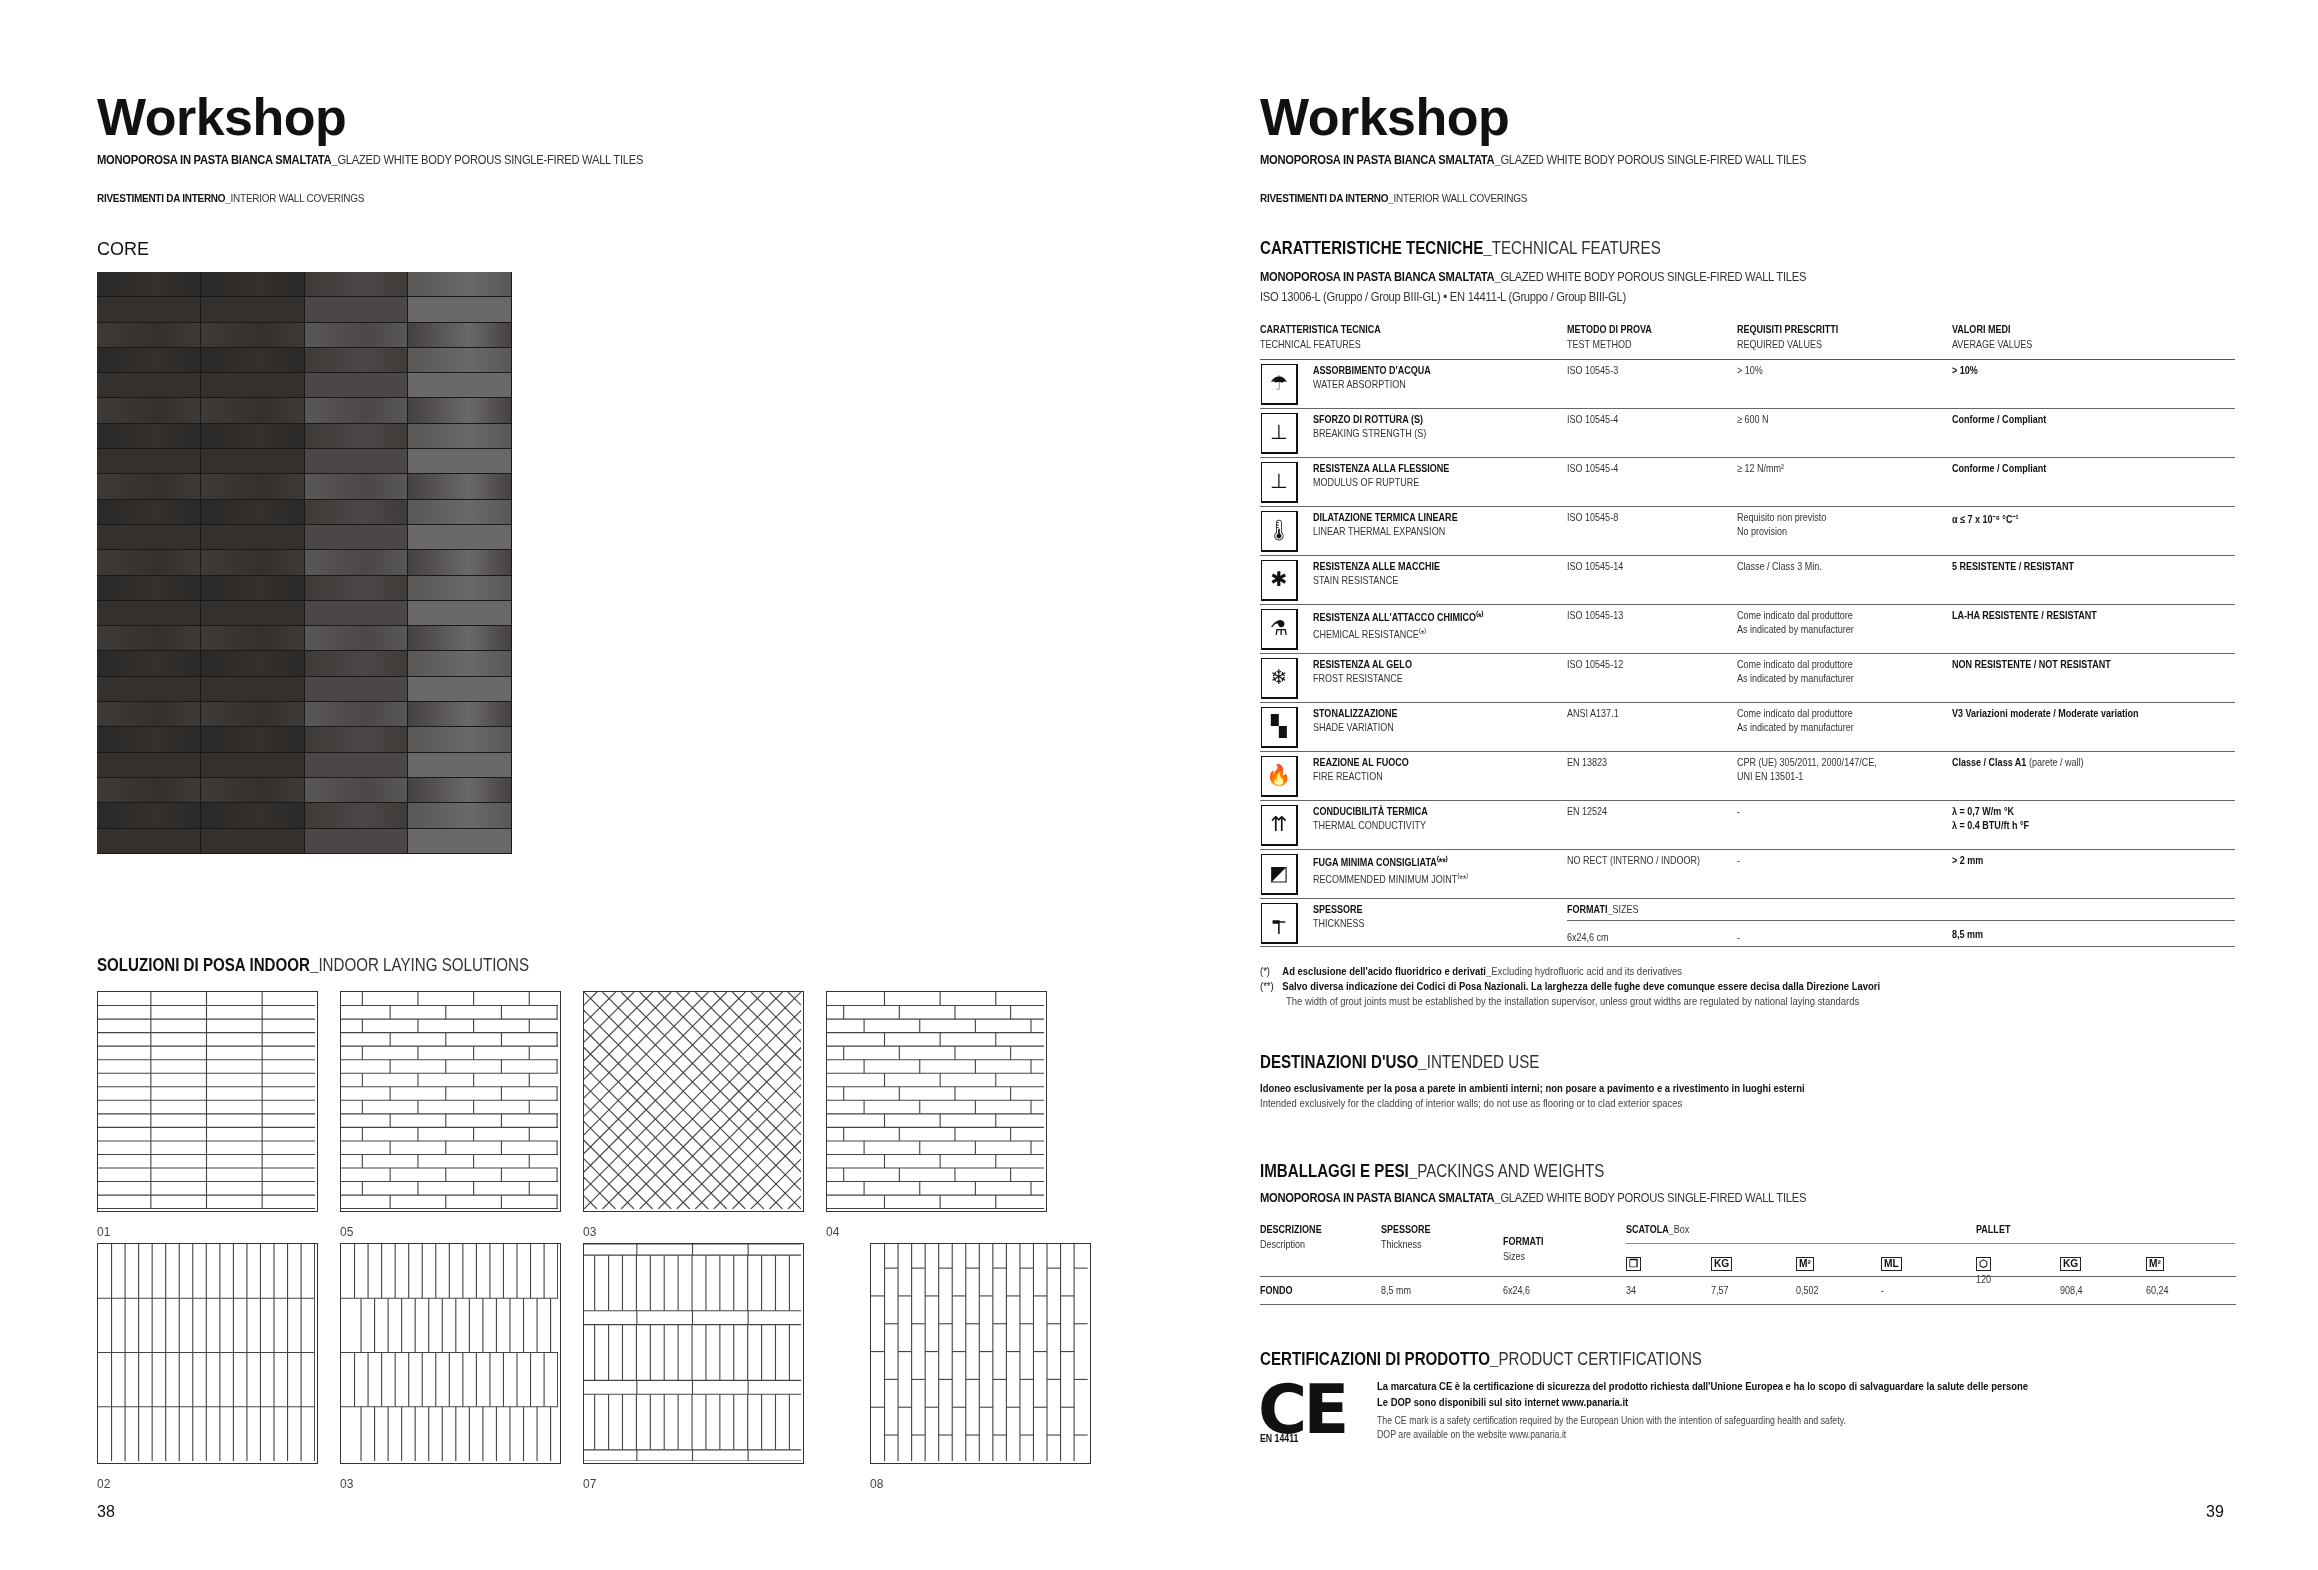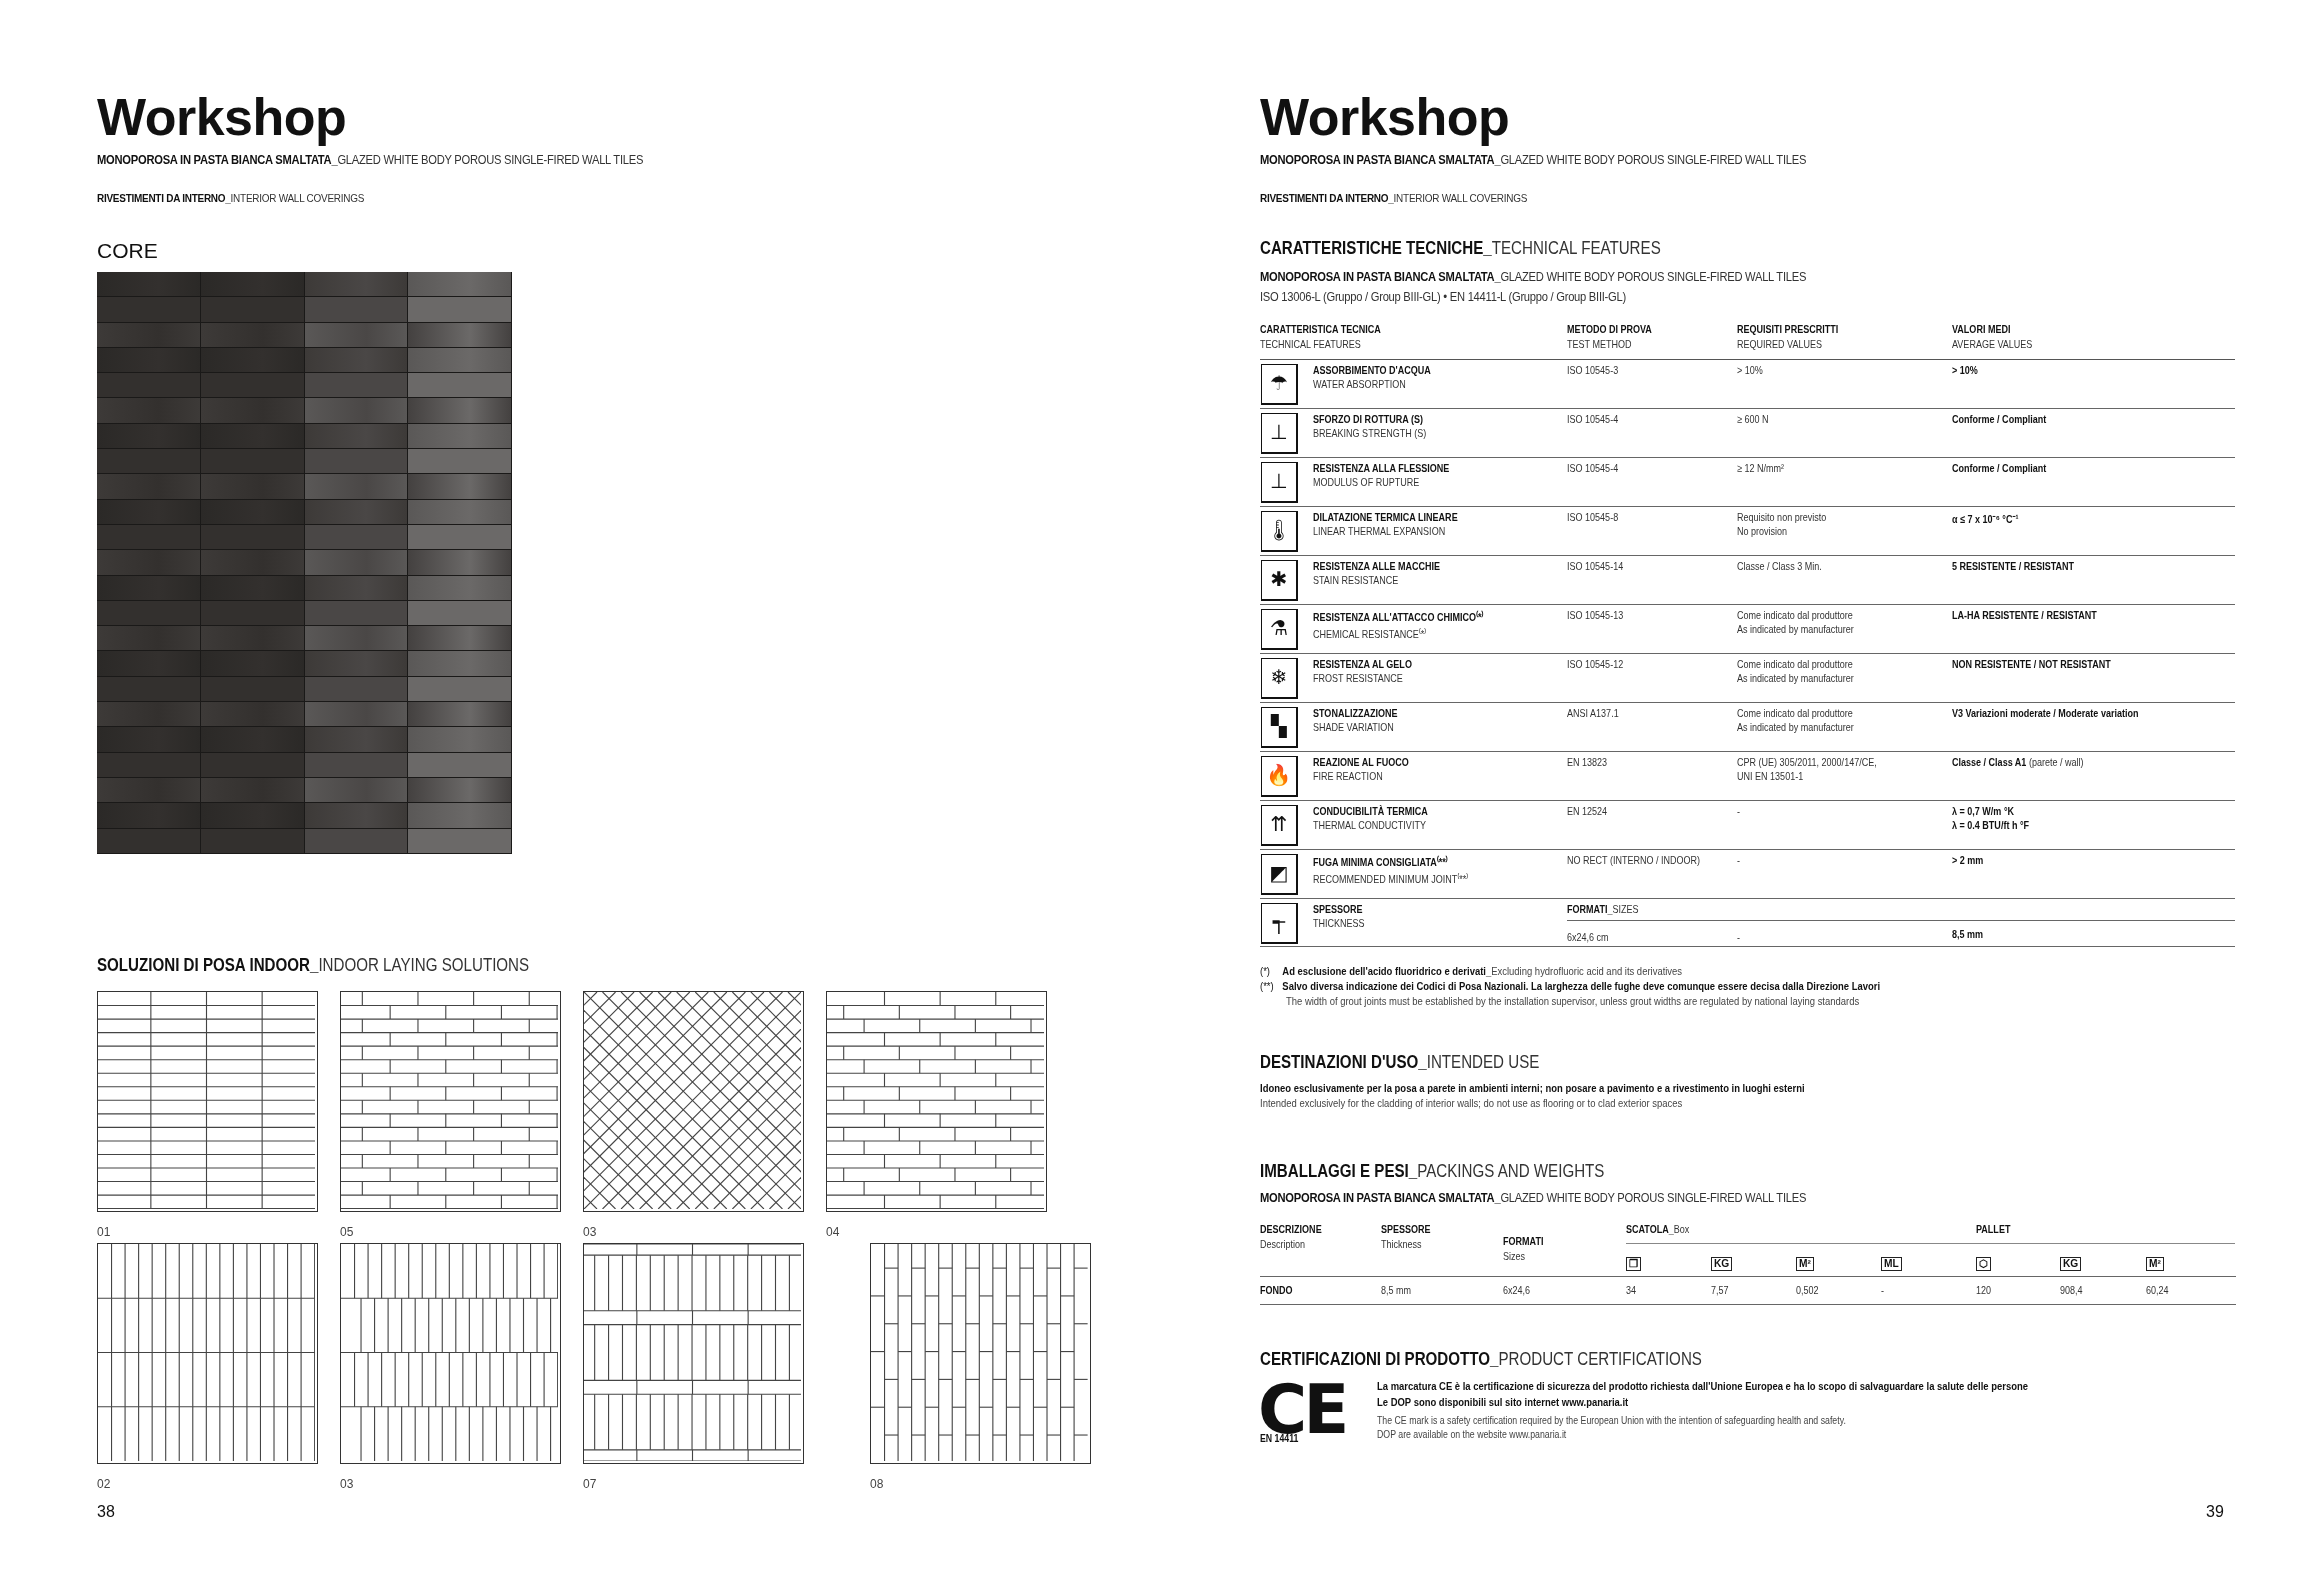--- a/index.html
+++ b/index.html
@@ -43,21 +43,21 @@
 
   .ce { font-size: 67px; font-weight: bold; letter-spacing: -3.7px; line-height: 1; font-family: "DejaVu Sans", sans-serif; }
 </style>
 </head>
 <body>
 
 <div>
   <div class="abs title" style="left:97px; top:91px;">Workshop</div>
   <div class="abs sub" style="left:97px; top:152px;"><b>MONOPOROSA IN PASTA BIANCA SMALTATA_</b><span>GLAZED WHITE BODY POROUS SINGLE-FIRED WALL TILES</span></div>
   <div class="abs sub" style="left:97px; top:191px; font-size:11.6px;"><b>RIVESTIMENTI DA INTERNO_</b><span>INTERIOR WALL COVERINGS</span></div>
-  <div class="abs" style="left:97px; top:239px; font-size:21px;">CORE</div>
+  <div class="abs" style="left:97px; top:239px; font-size:18px;">CORE</div>
 
   <div class="abs tile-photo" id="tilePhoto">
       <div class="tile-col">
         <div class="tile-brick" style="background: linear-gradient(90deg, rgb(43, 41, 39), rgb(51, 48, 46) 60%, rgb(43, 41, 39));"></div>
         <div class="tile-brick" style="background: linear-gradient(90deg, rgb(51, 48, 46), rgb(51, 48, 46) 60%, rgb(51, 48, 46));"></div>
         <div class="tile-brick" style="background: linear-gradient(90deg, rgb(61, 58, 56), rgb(51, 48, 46) 60%, rgb(61, 58, 56));"></div>
         <div class="tile-brick" style="background: linear-gradient(90deg, rgb(43, 41, 39), rgb(51, 48, 46) 60%, rgb(43, 41, 39));"></div>
         <div class="tile-brick" style="background: linear-gradient(90deg, rgb(51, 48, 46), rgb(51, 48, 46) 60%, rgb(51, 48, 46));"></div>
         <div class="tile-brick" style="background: linear-gradient(90deg, rgb(61, 58, 56), rgb(51, 48, 46) 60%, rgb(61, 58, 56));"></div>
         <div class="tile-brick" style="background: linear-gradient(90deg, rgb(43, 41, 39), rgb(51, 48, 46) 60%, rgb(43, 41, 39));"></div>
@@ -1091,21 +1091,21 @@
         </div>
         <div class="pk-cell" style="left: 451px; top: 61px;">
           <div class="cell-n" style="margin-top:0">7,57</div>
         </div>
         <div class="pk-cell" style="left: 536px; top: 61px;">
           <div class="cell-n" style="margin-top:0">0,502</div>
         </div>
         <div class="pk-cell" style="left: 621px; top: 61px;">
           <div class="cell-n" style="margin-top:0">-</div>
         </div>
-        <div class="pk-cell" style="left: 716px; top: 61px;">
+        <div class="pk-cell" style="left: 716px; top: 50px;">
           <div class="cell-n" style="margin-top:0">120</div>
         </div>
         <div class="pk-cell" style="left: 800px; top: 61px;">
           <div class="cell-n" style="margin-top:0">908,4</div>
         </div>
         <div class="pk-cell" style="left: 886px; top: 61px;">
           <div class="cell-n" style="margin-top:0">60,24</div>
         </div>
       </div>
     <div class="pk-cell" style="left:0; top:81px; width:976px; border-top:1.9px solid #666;"></div>

